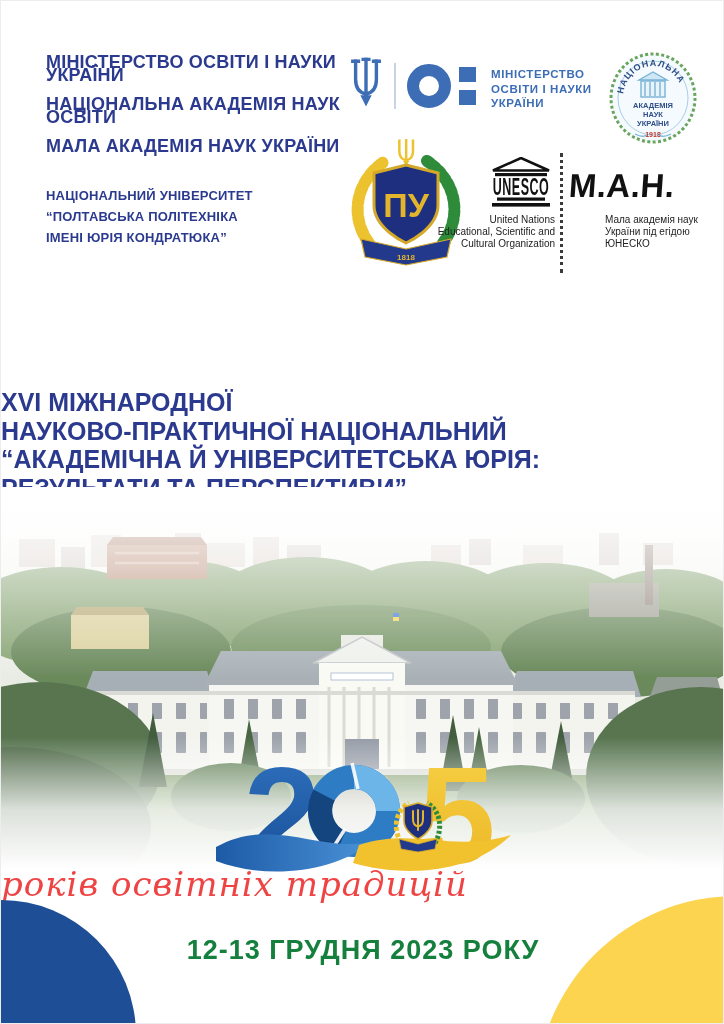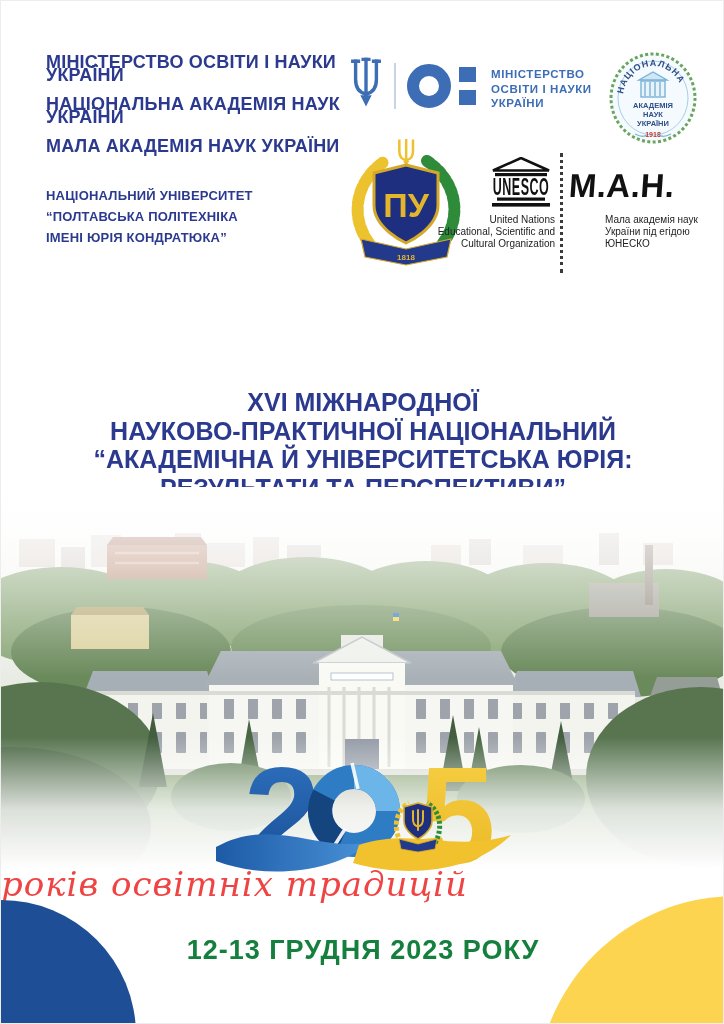--- a/index.html
+++ b/index.html
@@ -26,40 +26,40 @@
   .nas-logo{position:absolute;left:604px;top:51px;}
   
   .emblem{position:absolute;left:344px;top:138px;}
   .unesco-temple{position:absolute;left:489px;top:156px;}
   .unesco-text{position:absolute;left:366px;top:213px;width:188px;text-align:right;color:#222;font-size:10px;line-height:11.8px;}
   .dotted-sep{position:absolute;left:559px;top:152px;height:120px;width:0;border-left:3px dotted #3a3a3a;}
   .man-wordmark{position:absolute;left:568px;top:168px;color:#111;font-weight:700;font-size:33px;line-height:33px;letter-spacing:.5px;transform:skewX(-4deg);font-stretch:condensed;}
   .man-text{position:absolute;left:604px;top:213px;color:#222;font-size:10px;line-height:11.8px;}
   
   .title-main{position:absolute;left:0;top:336px;width:724px;text-align:center;color:#2b3a8e;font-weight:800;font-size:38px;letter-spacing:.5px;white-space:nowrap;}
-  .title-sub{position:absolute;left:0;top:387px;width:724px;text-align:center;color:#2b3a8e;font-weight:800;font-size:25px;line-height:28.5px;}
+  .title-sub{position:absolute;left:0;top:387px;width:724px;text-align:left;color:#2b3a8e;font-weight:800;font-size:25px;line-height:28.5px;}
   
   .photo{position:absolute;left:0;top:486px;width:724px;height:382px;}
   
   .anniv{position:absolute;left:0;top:746px;width:724px;height:150px;}
   .tagline{position:absolute;left:0;top:863px;width:724px;text-align:left;
     font-family:"DejaVu Serif",serif;font-style:italic;font-size:34px;color:#ef4444;letter-spacing:1px;}
   
   .conf-date{position:absolute;left:0;top:934px;width:724px;text-align:center;color:#15803d;font-weight:800;font-size:27px;letter-spacing:1px;}
   .corner-blue{position:absolute;left:-135px;top:899px;width:270px;height:270px;border-radius:50%;background:#1e4f96;}
   .corner-yellow{position:absolute;left:535px;top:895px;width:400px;height:400px;border-radius:50%;background:#fdd44f;}
 </style>
 </head>
 <body>
 
 <div class="page">
 
   <div class="org-block">
     <p class="org-line">МІНІСТЕРСТВО ОСВІТИ І НАУКИ УКРАЇНИ</p>
-    <p class="org-line">НАЦІОНАЛЬНА АКАДЕМІЯ НАУК УКРАЇНИ</p>
+    <p class="org-line">НАЦІОНАЛЬНА АКАДЕМІЯ НАУК ОСВІТИ</p>
     <p class="org-line">МАЛА АКАДЕМІЯ НАУК УКРАЇНИ</p>
     <div class="uni-block">
       <p class="uni-line">НАЦІОНАЛЬНИЙ УНІВЕРСИТЕТ</p>
       <p class="uni-line">“ПОЛТАВСЬКА ПОЛІТЕХНІКА</p>
       <p class="uni-line">ІМЕНІ ЮРІЯ КОНДРАТЮКА”</p>
     </div>
   </div>
 
   <svg class="trident" width="34" height="52" viewBox="0 0 36 52">
     <g fill="none" stroke="#3c6db5" stroke-width="3.6" stroke-linecap="square">

